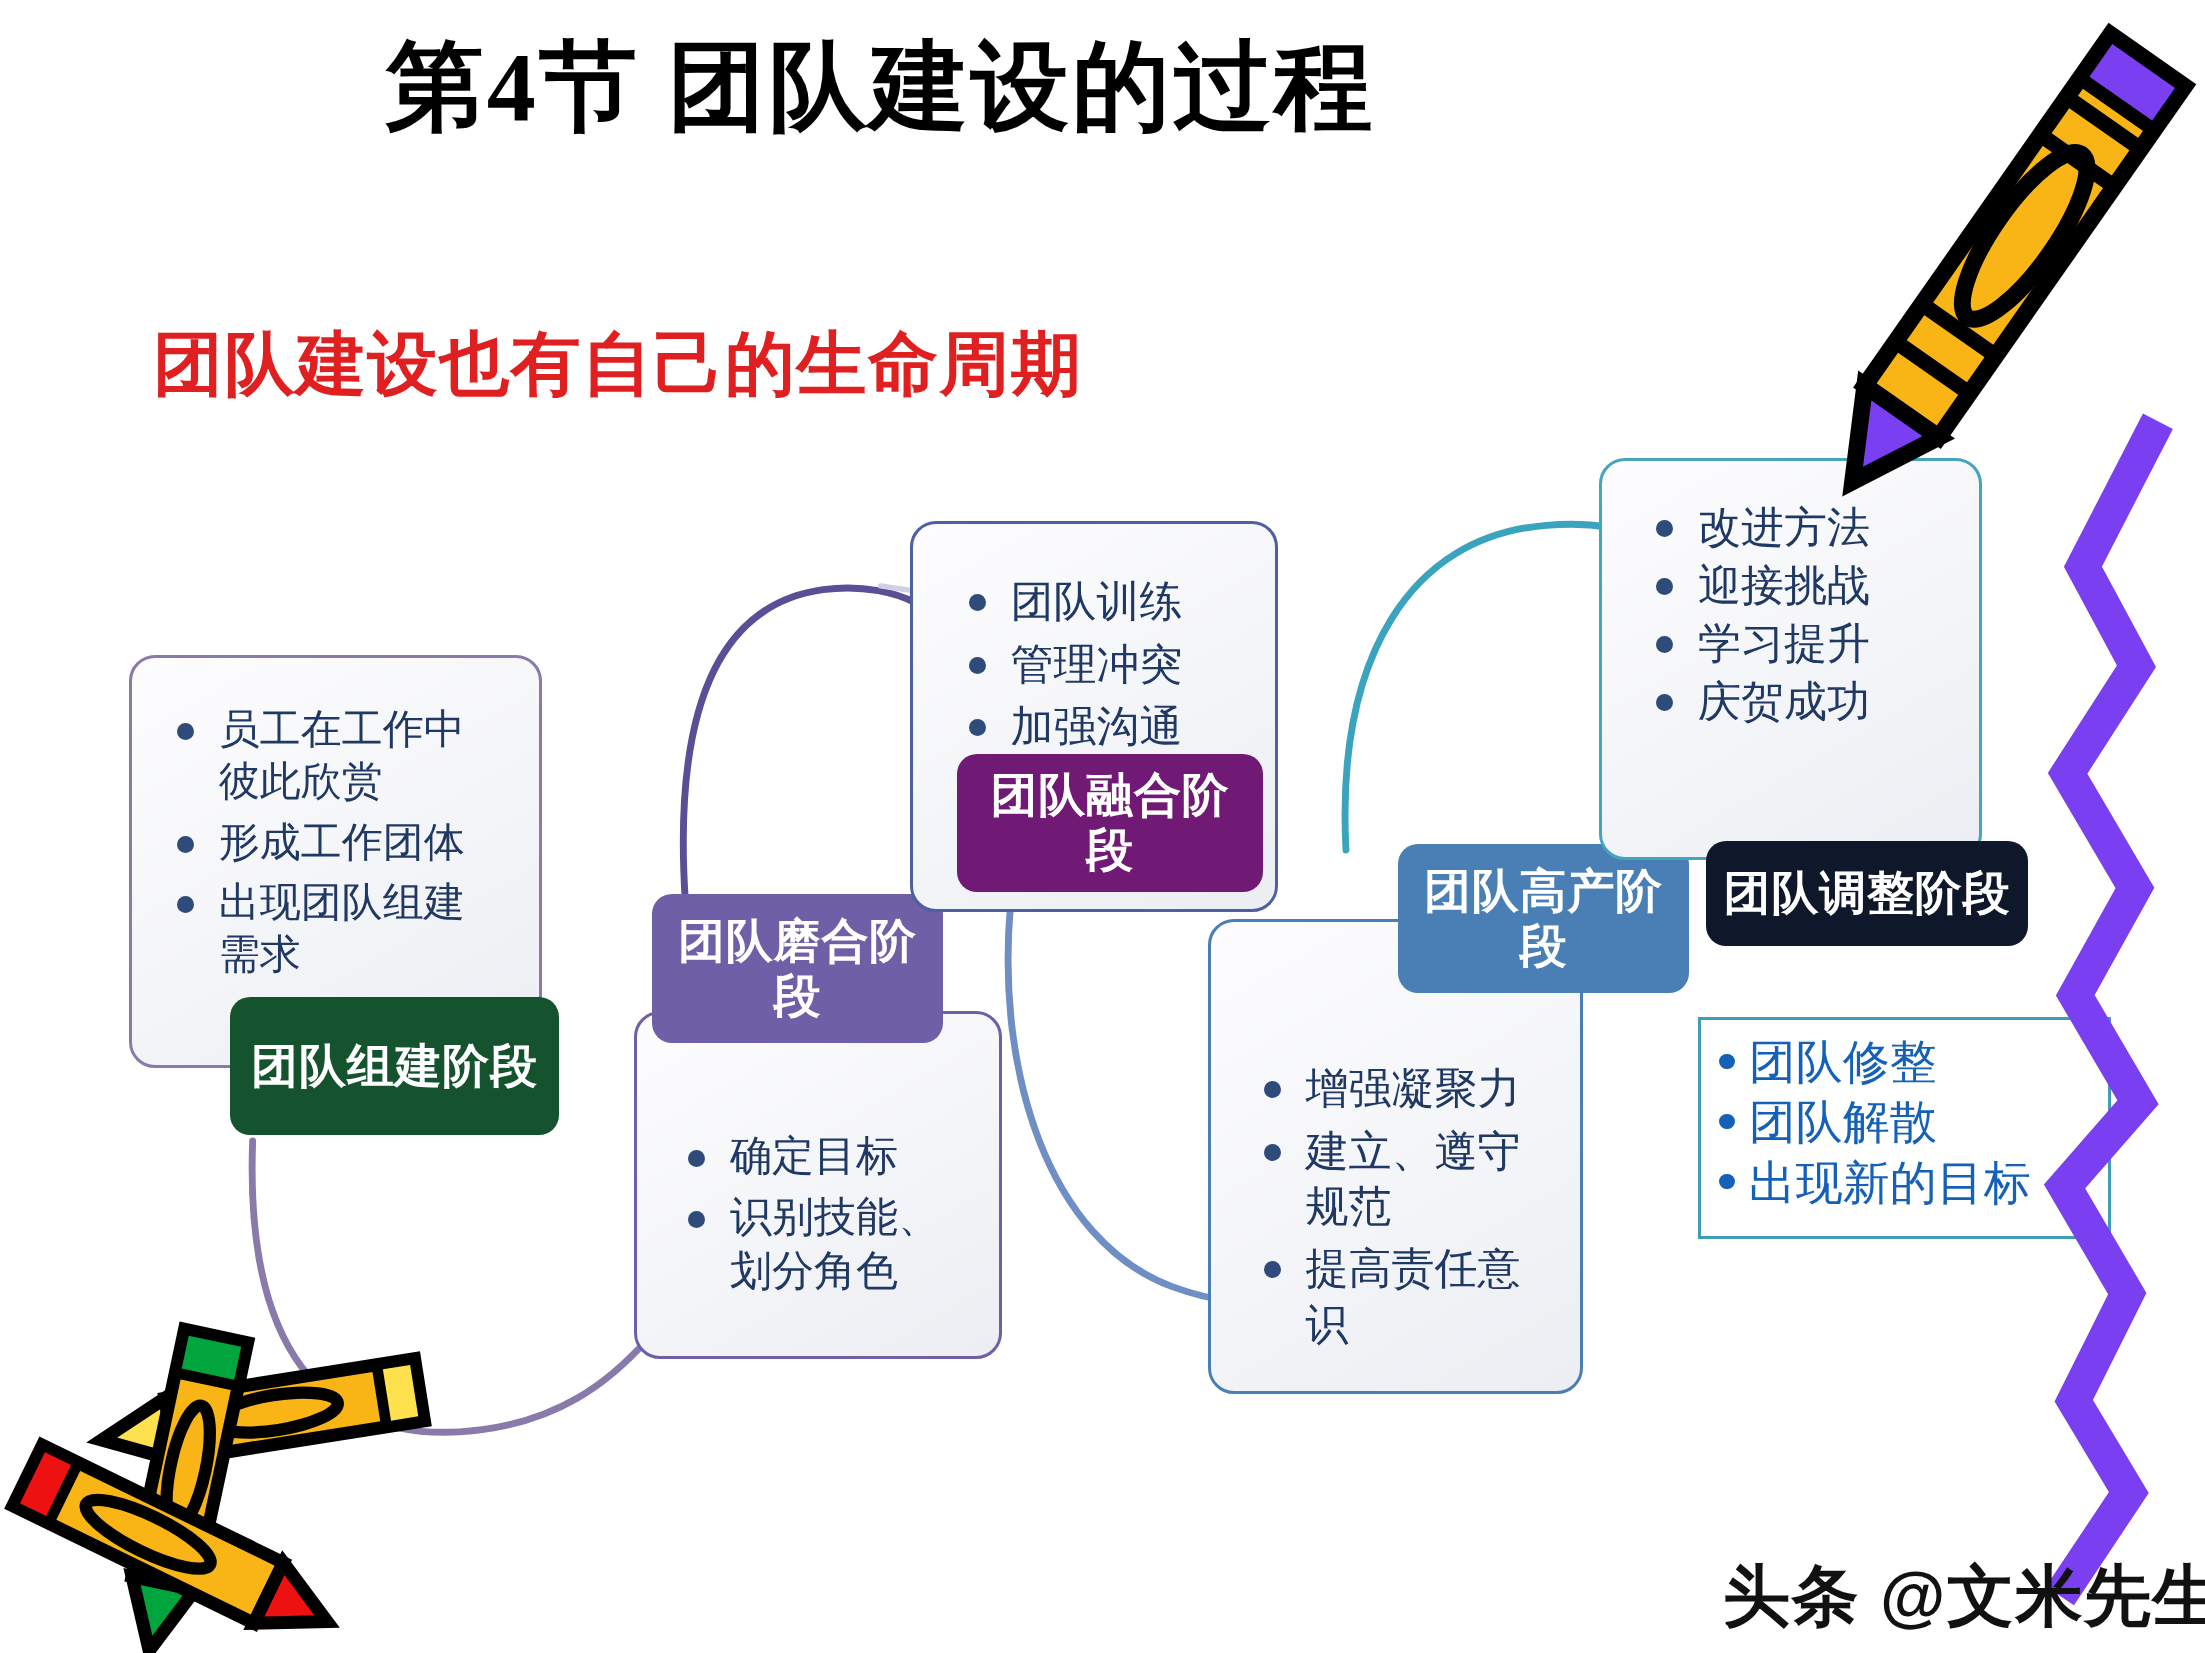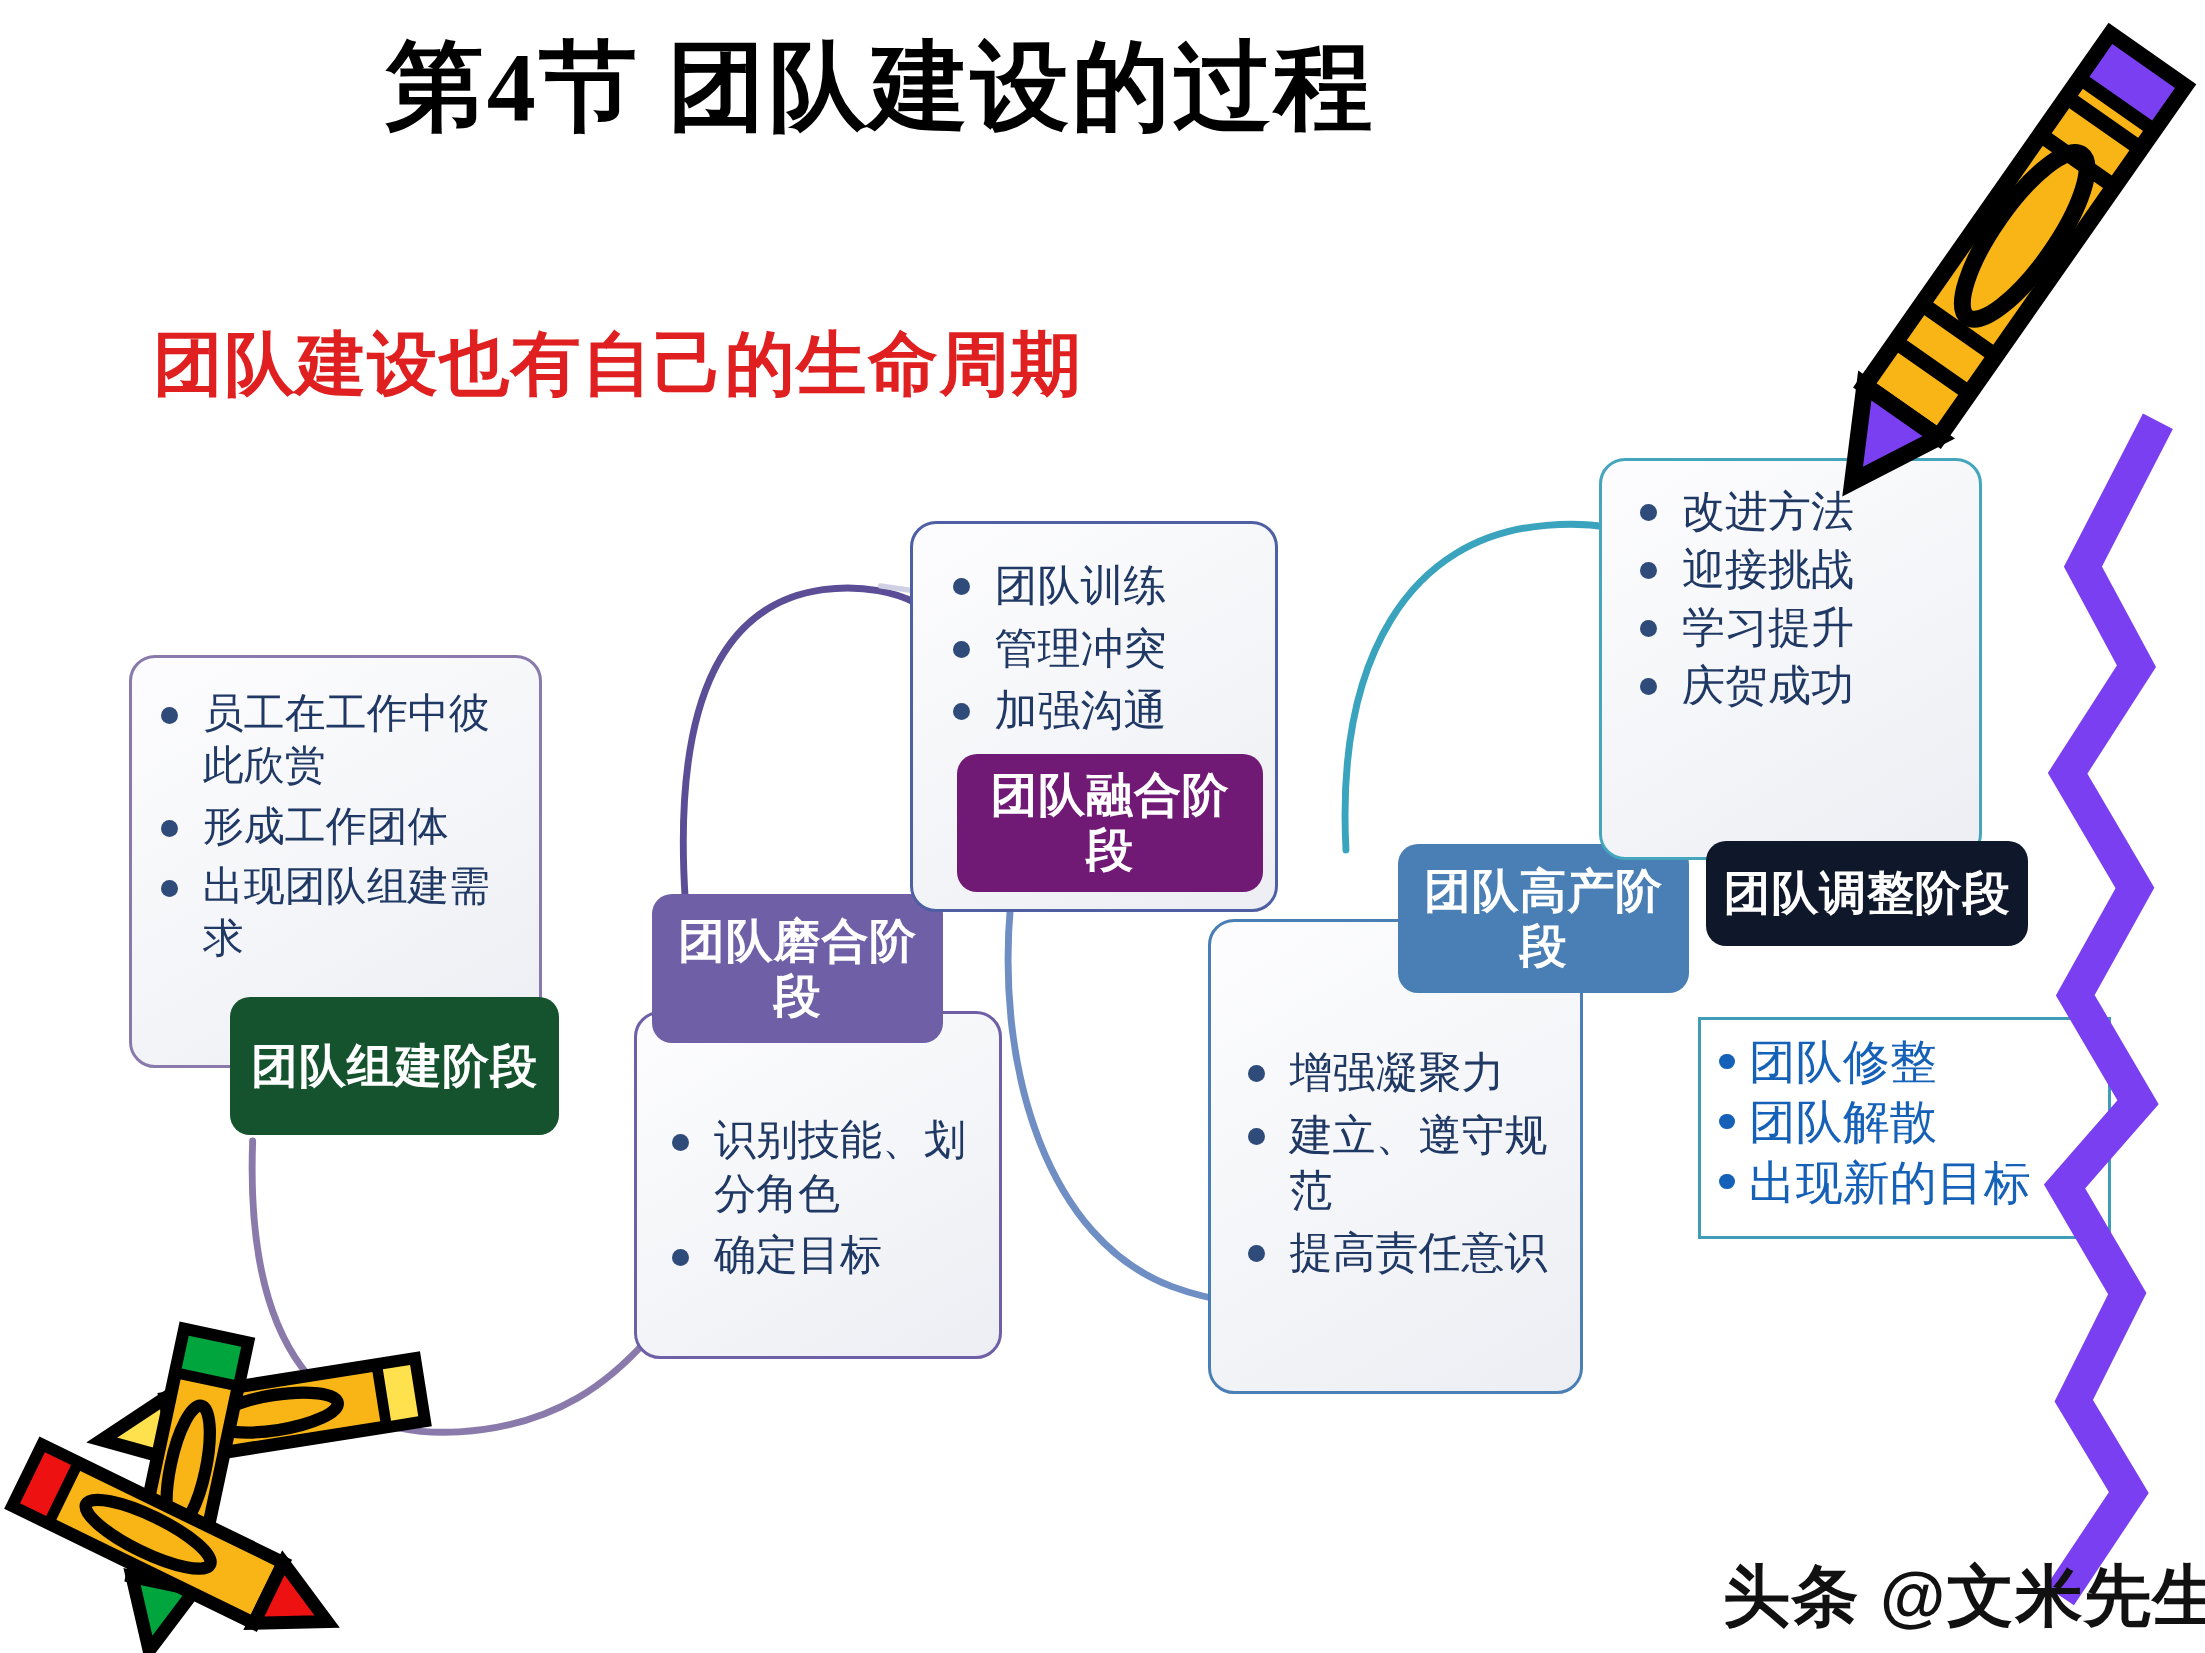--- a/index.html
+++ b/index.html
@@ -29,21 +29,21 @@
   .connectors{position:absolute;left:0;top:0;width:2205px;height:1654px;}
 
   
   .card{
     position:absolute;
     border-radius:26px;
     background:linear-gradient(150deg,#fdfdff 0%,#f4f5f8 55%,#eceef3 100%);
     box-sizing:border-box;
   }
   .card ul{
-    list-style:none;margin:0;padding:0;
+    list-style:none;margin:16px;padding:0;
   }
   .card li{
     position:relative;
     color:#1f3864;
     font-size:43px;
     line-height:1.28;
     padding-left:57px;
     margin:0 0 7.7px 0;
     font-family:"Liberation Serif","DejaVu Serif",serif;
   }
@@ -154,22 +154,22 @@
     <ul>
       <li>员工在工作中彼此欣赏</li>
       <li>形成工作团体</li>
       <li>出现团队组建需求</li>
     </ul>
   </div>
   <div class="pill" id="pill1">团队组建阶段</div>
 
   <div class="card" id="card2">
     <ul>
+      <li>确定目标</li>
       <li>识别技能、划分角色</li>
-      <li>确定目标</li>
     </ul>
   </div>
   <div class="pill" id="pill2">团队磨合阶段</div>
 
   <div class="card" id="card3">
     <ul>
       <li>团队训练</li>
       <li>管理冲突</li>
       <li>加强沟通</li>
     </ul>

